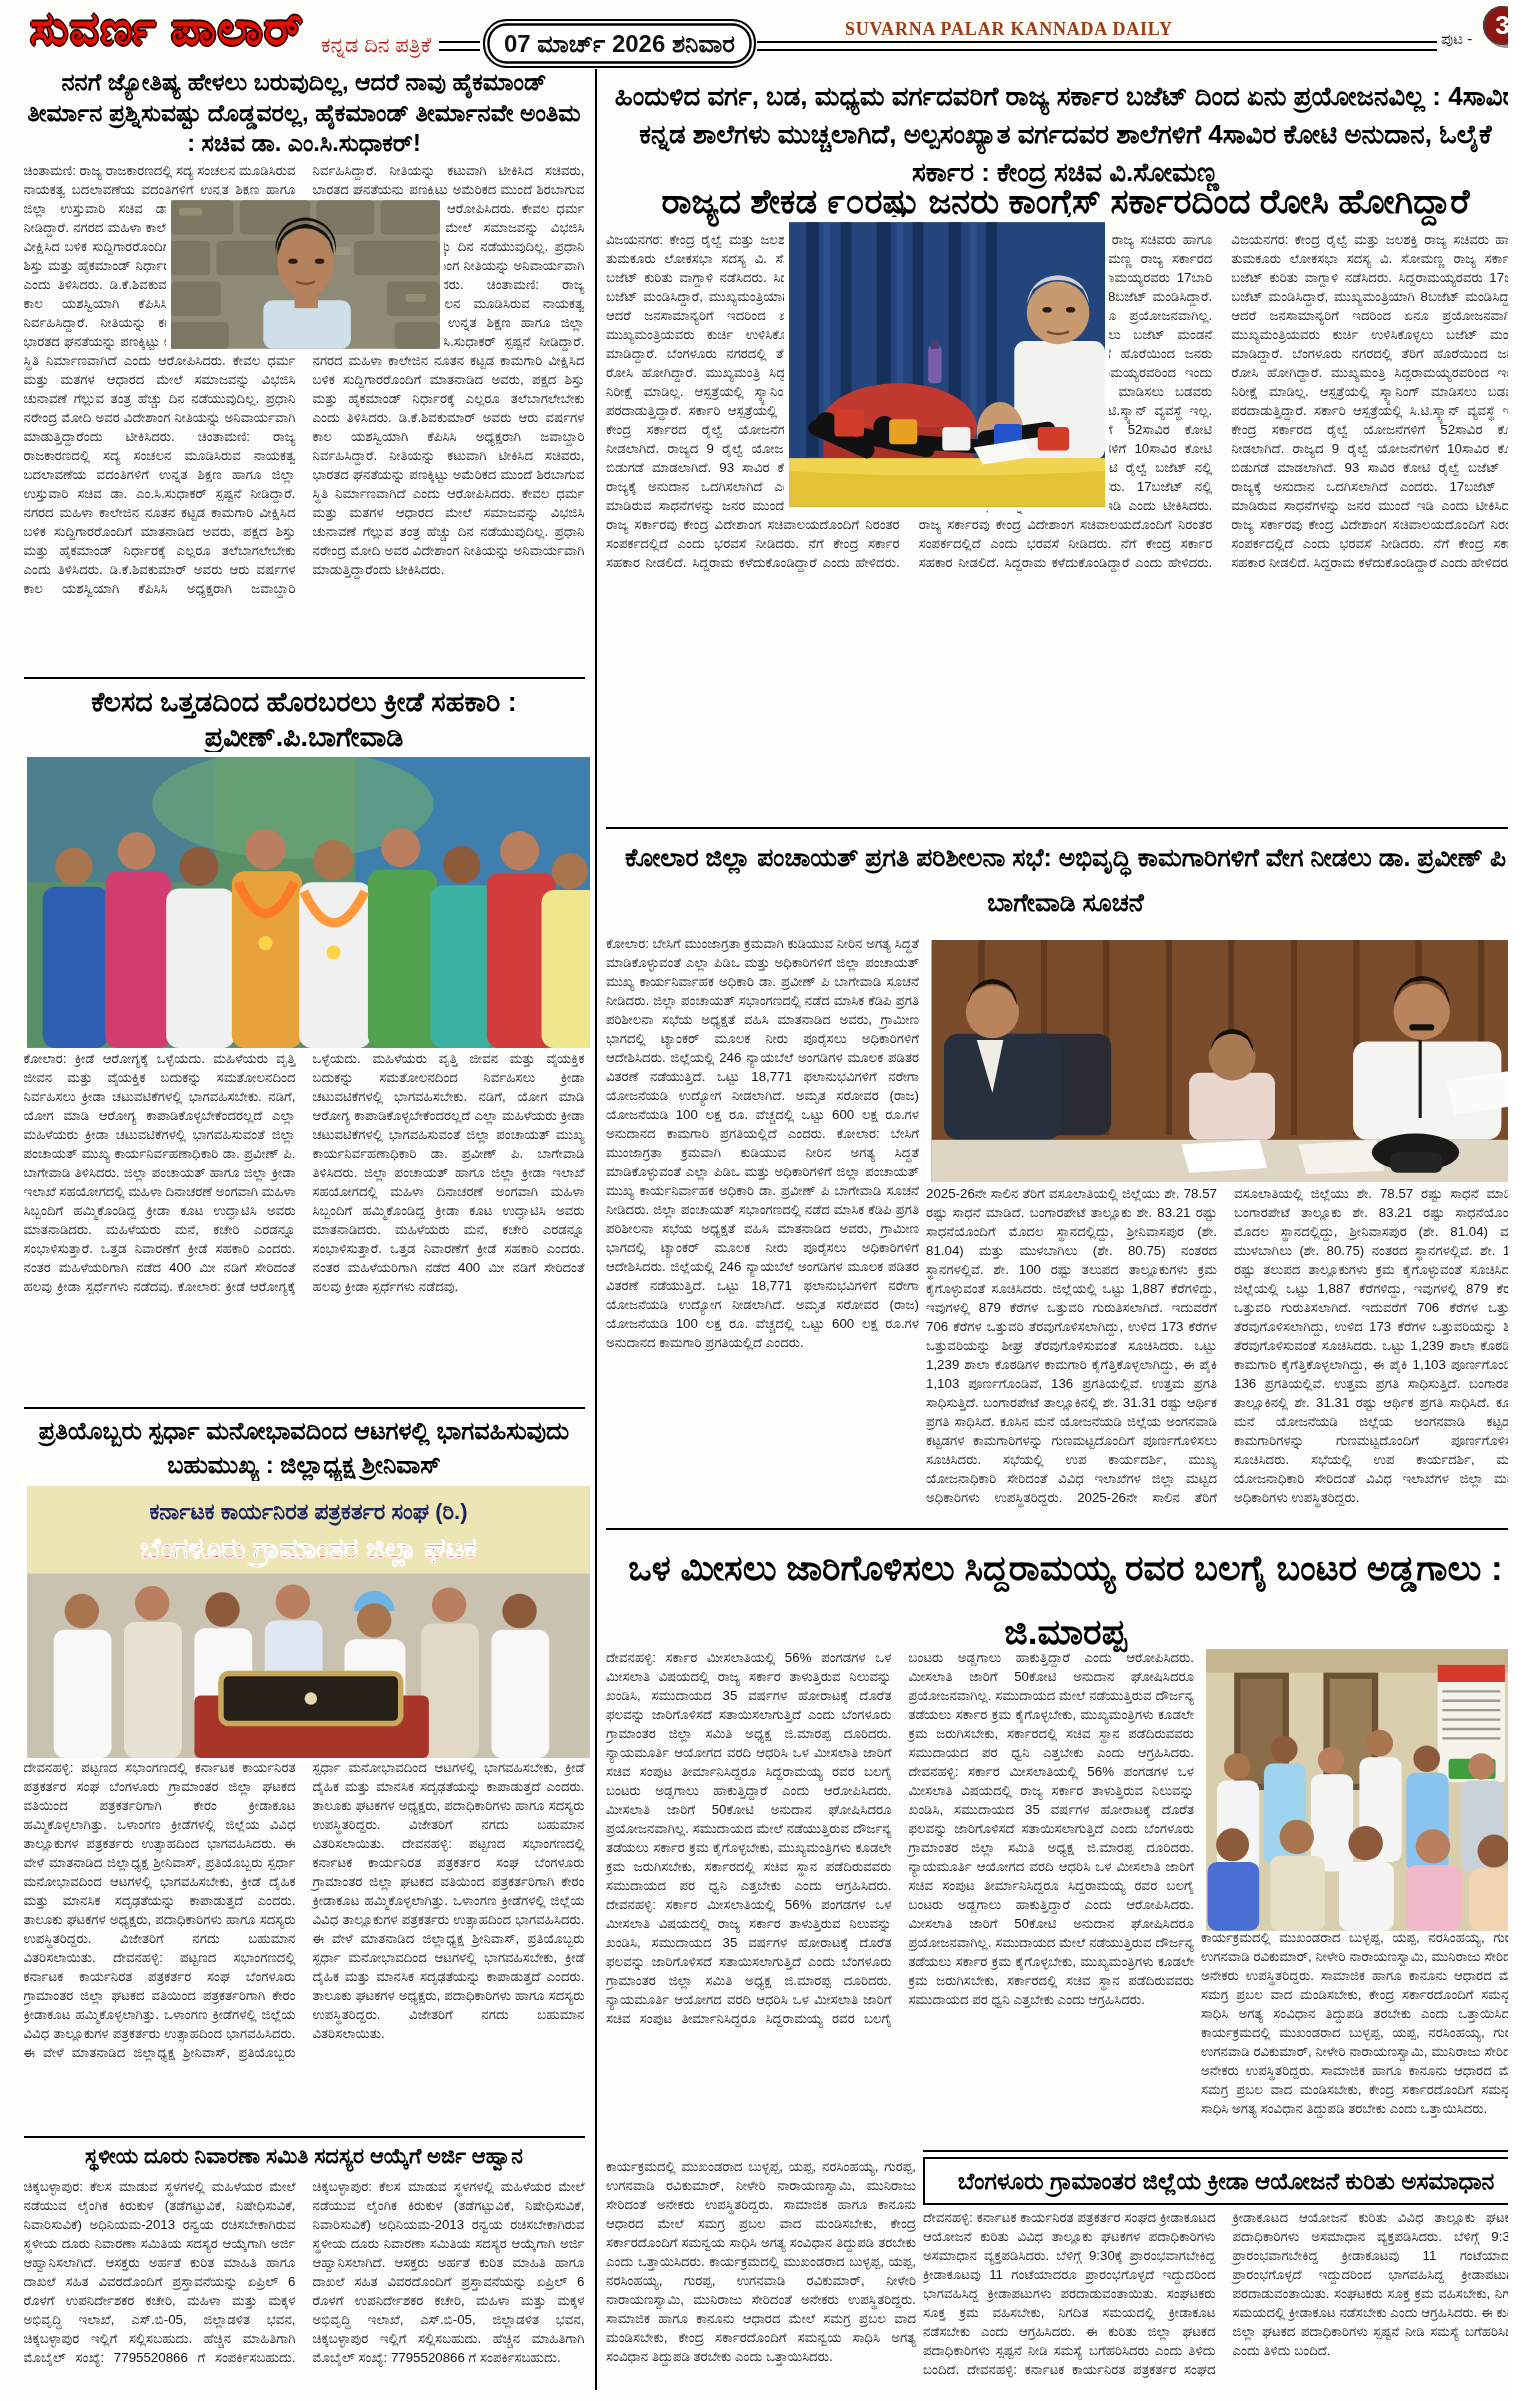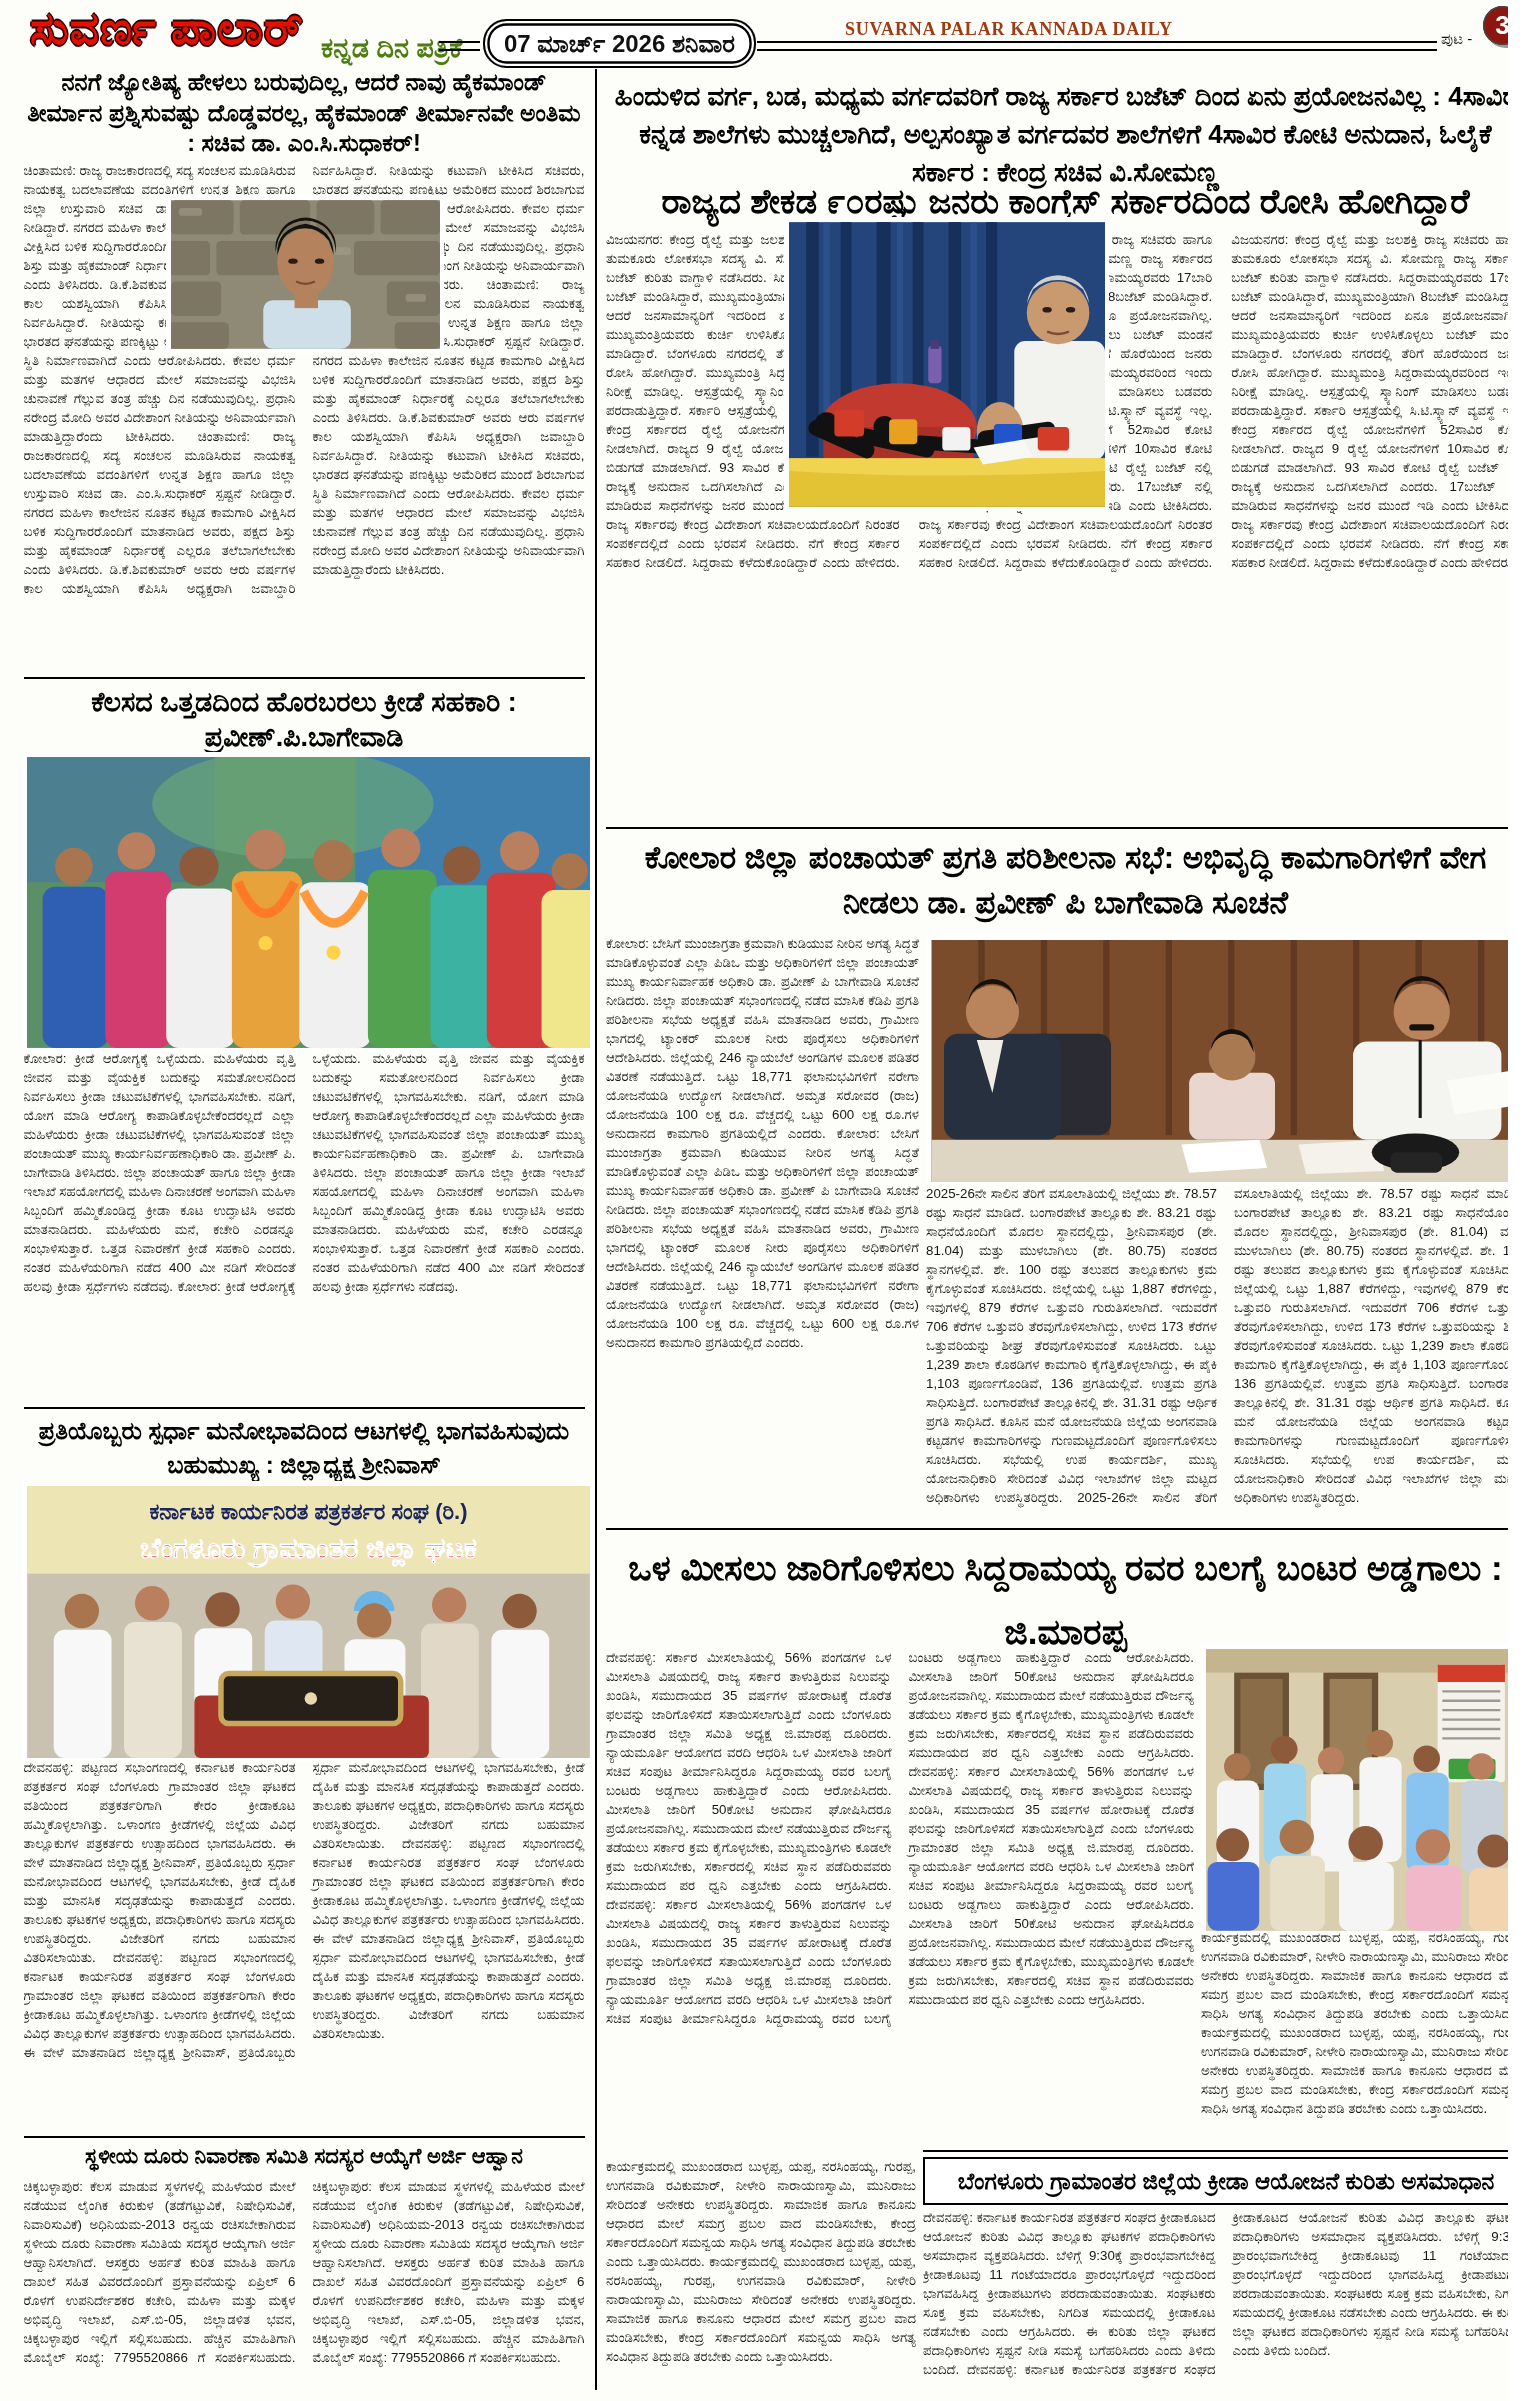--- a/index.html
+++ b/index.html
@@ -11,21 +11,21 @@
   .cols-2{column-count:2;column-gap:17px;}
   .cols-3{column-count:3;column-gap:19px;}
   .hrule{border-top:2.3px solid #000;height:0;}
   .vrule{width:1.6px;background:#000;}
   .dbl-line{height:6.3px;border-top:2px solid #000;border-bottom:2px solid #000;}
   .photo-frame{background:#fff;padding:4.7px;box-sizing:border-box;}
   .photo-frame svg{display:block;}
   #masthead-title{font-size:45px;font-weight:bold;color:#e30f00;
      text-shadow:1.6px 0 #2a0000,-1.6px 0 #2a0000,0 1.6px #2a0000,0 -1.6px #2a0000,0.8px 0.8px #2a0000;
      letter-spacing:1.6px;white-space:nowrap;}
-  #masthead-subtitle{font-size:27px;font-weight:bold;color:#4d7c0f;white-space:nowrap;}
+  #masthead-subtitle{font-size:21px;font-weight:normal;color:#b91c1c;white-space:nowrap;}
   #date-box{border:2.3px solid #000;border-radius:23.5px;box-shadow:0 0 0 2.3px #fff inset,0 0 0 4.7px #000 inset;
      display:flex;align-items:center;justify-content:center;font-size:24px;font-weight:bold;background:#fff;}
   #english-title{font-family:"Liberation Serif","DejaVu Serif",serif;font-weight:bold;
      color:#a03c14;font-size:18px;letter-spacing:0.8px;white-space:nowrap;}
   #page-circle{width:39px;height:39px;border-radius:50%;background:#8d1710;color:#fff;
      display:flex;align-items:center;justify-content:center;font-size:26px;font-weight:bold;
      box-shadow:3.1px 3.1px 0 #9a9a9a,0 0 0 1.6px #444 inset;}
   #page-label{font-size:15px;font-weight:normal;white-space:nowrap;}
   .boxed-headline{border:2.3px solid #000;display:flex;align-items:center;justify-content:center;background:#fff;}
 </style>
@@ -212,21 +212,21 @@
       <rect x="128" y="252" width="36" height="32" rx="5" fill="#e8a020"></rect>
       <rect x="196" y="262" width="36" height="30" rx="5" fill="#f2f2f2"></rect>
       <rect x="262" y="258" width="36" height="30" rx="5" fill="#2255cc"></rect>
       <rect x="318" y="262" width="40" height="30" rx="5" fill="#d43c2a"></rect>
       <path d="M236 288 L300 278 L312 300 L248 310 Z" fill="#f8f8f4"></path>
     </svg>
   </div>
 
   <div class="abs hrule" style="left:606px;top:827px;width:919px;"></div>
 
-  <div class="abs headline" style="left:606px;top:835px;width:919px;font-size:31px;line-height:45px;">ಕೋಲಾರ ಜಿಲ್ಲಾ ಪಂಚಾಯತ್ ಪ್ರಗತಿ ಪರಿಶೀಲನಾ ಸಭೆ: ಅಭಿವೃದ್ಧಿ ಕಾಮಗಾರಿಗಳಿಗೆ ವೇಗ ನೀಡಲು ಡಾ. ಪ್ರವೀಣ್ ಪಿ ಬಾಗೇವಾಡಿ ಸೂಚನೆ</div>
+  <div class="abs headline" style="left:606px;top:835px;width:919px;font-size:25px;line-height:45px;">ಕೋಲಾರ ಜಿಲ್ಲಾ ಪಂಚಾಯತ್ ಪ್ರಗತಿ ಪರಿಶೀಲನಾ ಸಭೆ: ಅಭಿವೃದ್ಧಿ ಕಾಮಗಾರಿಗಳಿಗೆ ವೇಗ ನೀಡಲು ಡಾ. ಪ್ರವೀಣ್ ಪಿ ಬಾಗೇವಾಡಿ ಸೂಚನೆ</div>
 
   <div class="abs body-text" style="left:606px;top:934px;width:313px;height:593px;">ಕೋಲಾರ: ಬೇಸಿಗೆ ಮುಂಜಾಗ್ರತಾ ಕ್ರಮವಾಗಿ ಕುಡಿಯುವ ನೀರಿನ ಅಗತ್ಯ ಸಿದ್ಧತೆ ಮಾಡಿಕೊಳ್ಳುವಂತೆ ಎಲ್ಲಾ ಪಿಡಿಒ ಮತ್ತು ಅಧಿಕಾರಿಗಳಿಗೆ ಜಿಲ್ಲಾ ಪಂಚಾಯತ್ ಮುಖ್ಯ ಕಾರ್ಯನಿರ್ವಾಹಕ ಅಧಿಕಾರಿ ಡಾ. ಪ್ರವೀಣ್ ಪಿ ಬಾಗೇವಾಡಿ ಸೂಚನೆ ನೀಡಿದರು. ಜಿಲ್ಲಾ ಪಂಚಾಯತ್ ಸಭಾಂಗಣದಲ್ಲಿ ನಡೆದ ಮಾಸಿಕ ಕೆಡಿಪಿ ಪ್ರಗತಿ ಪರಿಶೀಲನಾ ಸಭೆಯ ಅಧ್ಯಕ್ಷತೆ ವಹಿಸಿ ಮಾತನಾಡಿದ ಅವರು, ಗ್ರಾಮೀಣ ಭಾಗದಲ್ಲಿ ಟ್ಯಾಂಕರ್ ಮೂಲಕ ನೀರು ಪೂರೈಸಲು ಅಧಿಕಾರಿಗಳಿಗೆ ಆದೇಶಿಸಿದರು. ಜಿಲ್ಲೆಯಲ್ಲಿ 246 ನ್ಯಾಯಬೆಲೆ ಅಂಗಡಿಗಳ ಮೂಲಕ ಪಡಿತರ ವಿತರಣೆ ನಡೆಯುತ್ತಿದೆ. ಒಟ್ಟು 18,771 ಫಲಾನುಭವಿಗಳಿಗೆ ನರೇಗಾ ಯೋಜನೆಯಡಿ ಉದ್ಯೋಗ ನೀಡಲಾಗಿದೆ. ಅಮೃತ ಸರೋವರ (ರಾಜ) ಯೋಜನೆಯಡಿ 100 ಲಕ್ಷ ರೂ. ವೆಚ್ಚದಲ್ಲಿ ಒಟ್ಟು 600 ಲಕ್ಷ ರೂ.ಗಳ ಅನುದಾನದ ಕಾಮಗಾರಿ ಪ್ರಗತಿಯಲ್ಲಿದೆ ಎಂದರು.   ಕೋಲಾರ: ಬೇಸಿಗೆ ಮುಂಜಾಗ್ರತಾ ಕ್ರಮವಾಗಿ ಕುಡಿಯುವ ನೀರಿನ ಅಗತ್ಯ ಸಿದ್ಧತೆ ಮಾಡಿಕೊಳ್ಳುವಂತೆ ಎಲ್ಲಾ ಪಿಡಿಒ ಮತ್ತು ಅಧಿಕಾರಿಗಳಿಗೆ ಜಿಲ್ಲಾ ಪಂಚಾಯತ್ ಮುಖ್ಯ ಕಾರ್ಯನಿರ್ವಾಹಕ ಅಧಿಕಾರಿ ಡಾ. ಪ್ರವೀಣ್ ಪಿ ಬಾಗೇವಾಡಿ ಸೂಚನೆ ನೀಡಿದರು. ಜಿಲ್ಲಾ ಪಂಚಾಯತ್ ಸಭಾಂಗಣದಲ್ಲಿ ನಡೆದ ಮಾಸಿಕ ಕೆಡಿಪಿ ಪ್ರಗತಿ ಪರಿಶೀಲನಾ ಸಭೆಯ ಅಧ್ಯಕ್ಷತೆ ವಹಿಸಿ ಮಾತನಾಡಿದ ಅವರು, ಗ್ರಾಮೀಣ ಭಾಗದಲ್ಲಿ ಟ್ಯಾಂಕರ್ ಮೂಲಕ ನೀರು ಪೂರೈಸಲು ಅಧಿಕಾರಿಗಳಿಗೆ ಆದೇಶಿಸಿದರು. ಜಿಲ್ಲೆಯಲ್ಲಿ 246 ನ್ಯಾಯಬೆಲೆ ಅಂಗಡಿಗಳ ಮೂಲಕ ಪಡಿತರ ವಿತರಣೆ ನಡೆಯುತ್ತಿದೆ. ಒಟ್ಟು 18,771 ಫಲಾನುಭವಿಗಳಿಗೆ ನರೇಗಾ ಯೋಜನೆಯಡಿ ಉದ್ಯೋಗ ನೀಡಲಾಗಿದೆ. ಅಮೃತ ಸರೋವರ (ರಾಜ) ಯೋಜನೆಯಡಿ 100 ಲಕ್ಷ ರೂ. ವೆಚ್ಚದಲ್ಲಿ ಒಟ್ಟು 600 ಲಕ್ಷ ರೂ.ಗಳ ಅನುದಾನದ ಕಾಮಗಾರಿ ಪ್ರಗತಿಯಲ್ಲಿದೆ ಎಂದರು.</div>
 
   <div class="abs photo-frame" style="left:926px;top:935px;">
     <svg width="599" height="242" viewBox="0 0 766 310">
       <rect width="766" height="310" fill="#7b4c2c"></rect>
       <g fill="#5f3a20">
         <rect x="60" y="0" width="8" height="250"></rect>
           <rect x="140" y="0" width="8" height="250"></rect>
           <rect x="220" y="0" width="8" height="250"></rect>

